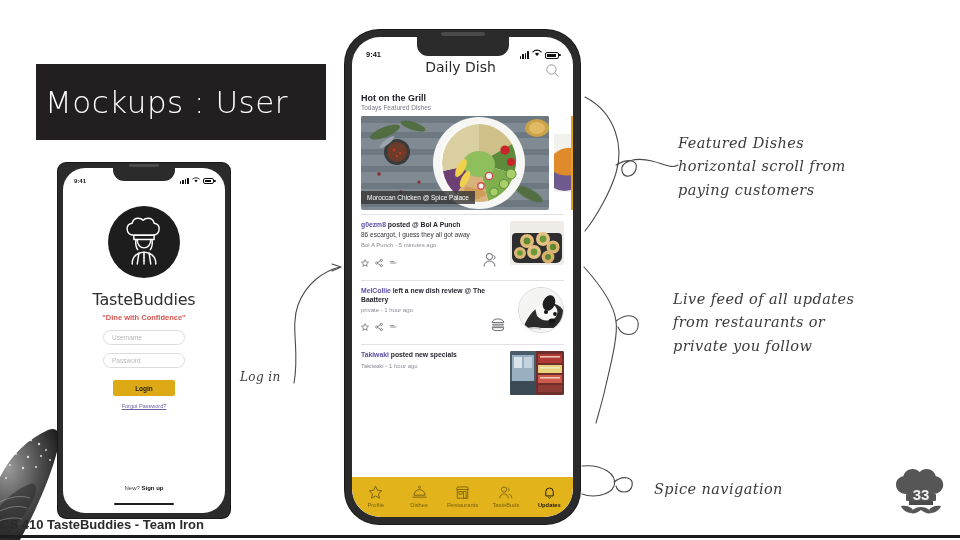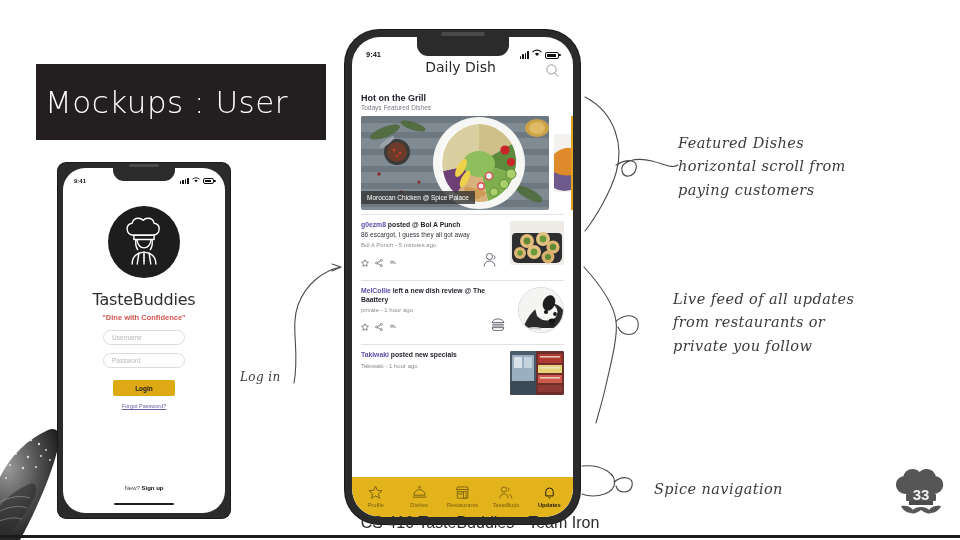--- a/index.html
+++ b/index.html
@@ -257,22 +257,22 @@
   #anno-featured { left: 678px; top: 132px; }
   #anno-livefeed { left: 673px; top: 288px; }
   #anno-nav      { left: 654px; top: 478px; }
   #anno-login    { left: 240px; top: 368px; font-size: 12px; }
 
   svg.ink { position: absolute; overflow: visible; }
 
   
   .footer-caption {
     position: absolute; left: 0; right: 0; bottom: 8px;
-    text-align: center;
-    font-size: 16px; font-weight: normal; color: #2b2b2b;
+    text-align: left;
+    font-size: 13px; font-weight: bold; color: #2b2b2b;
   }
   .footer-rule {
     position: absolute; left: 0; right: 0; bottom: 2px;
     height: 3px; background: #1b1b1b;
   }
 
   
   .page-badge { position: absolute; right: 8px; bottom: 14px; width: 62px; height: 62px; }
   .page-num {
     position: absolute; left: 0; right: 0; top: 22px;

